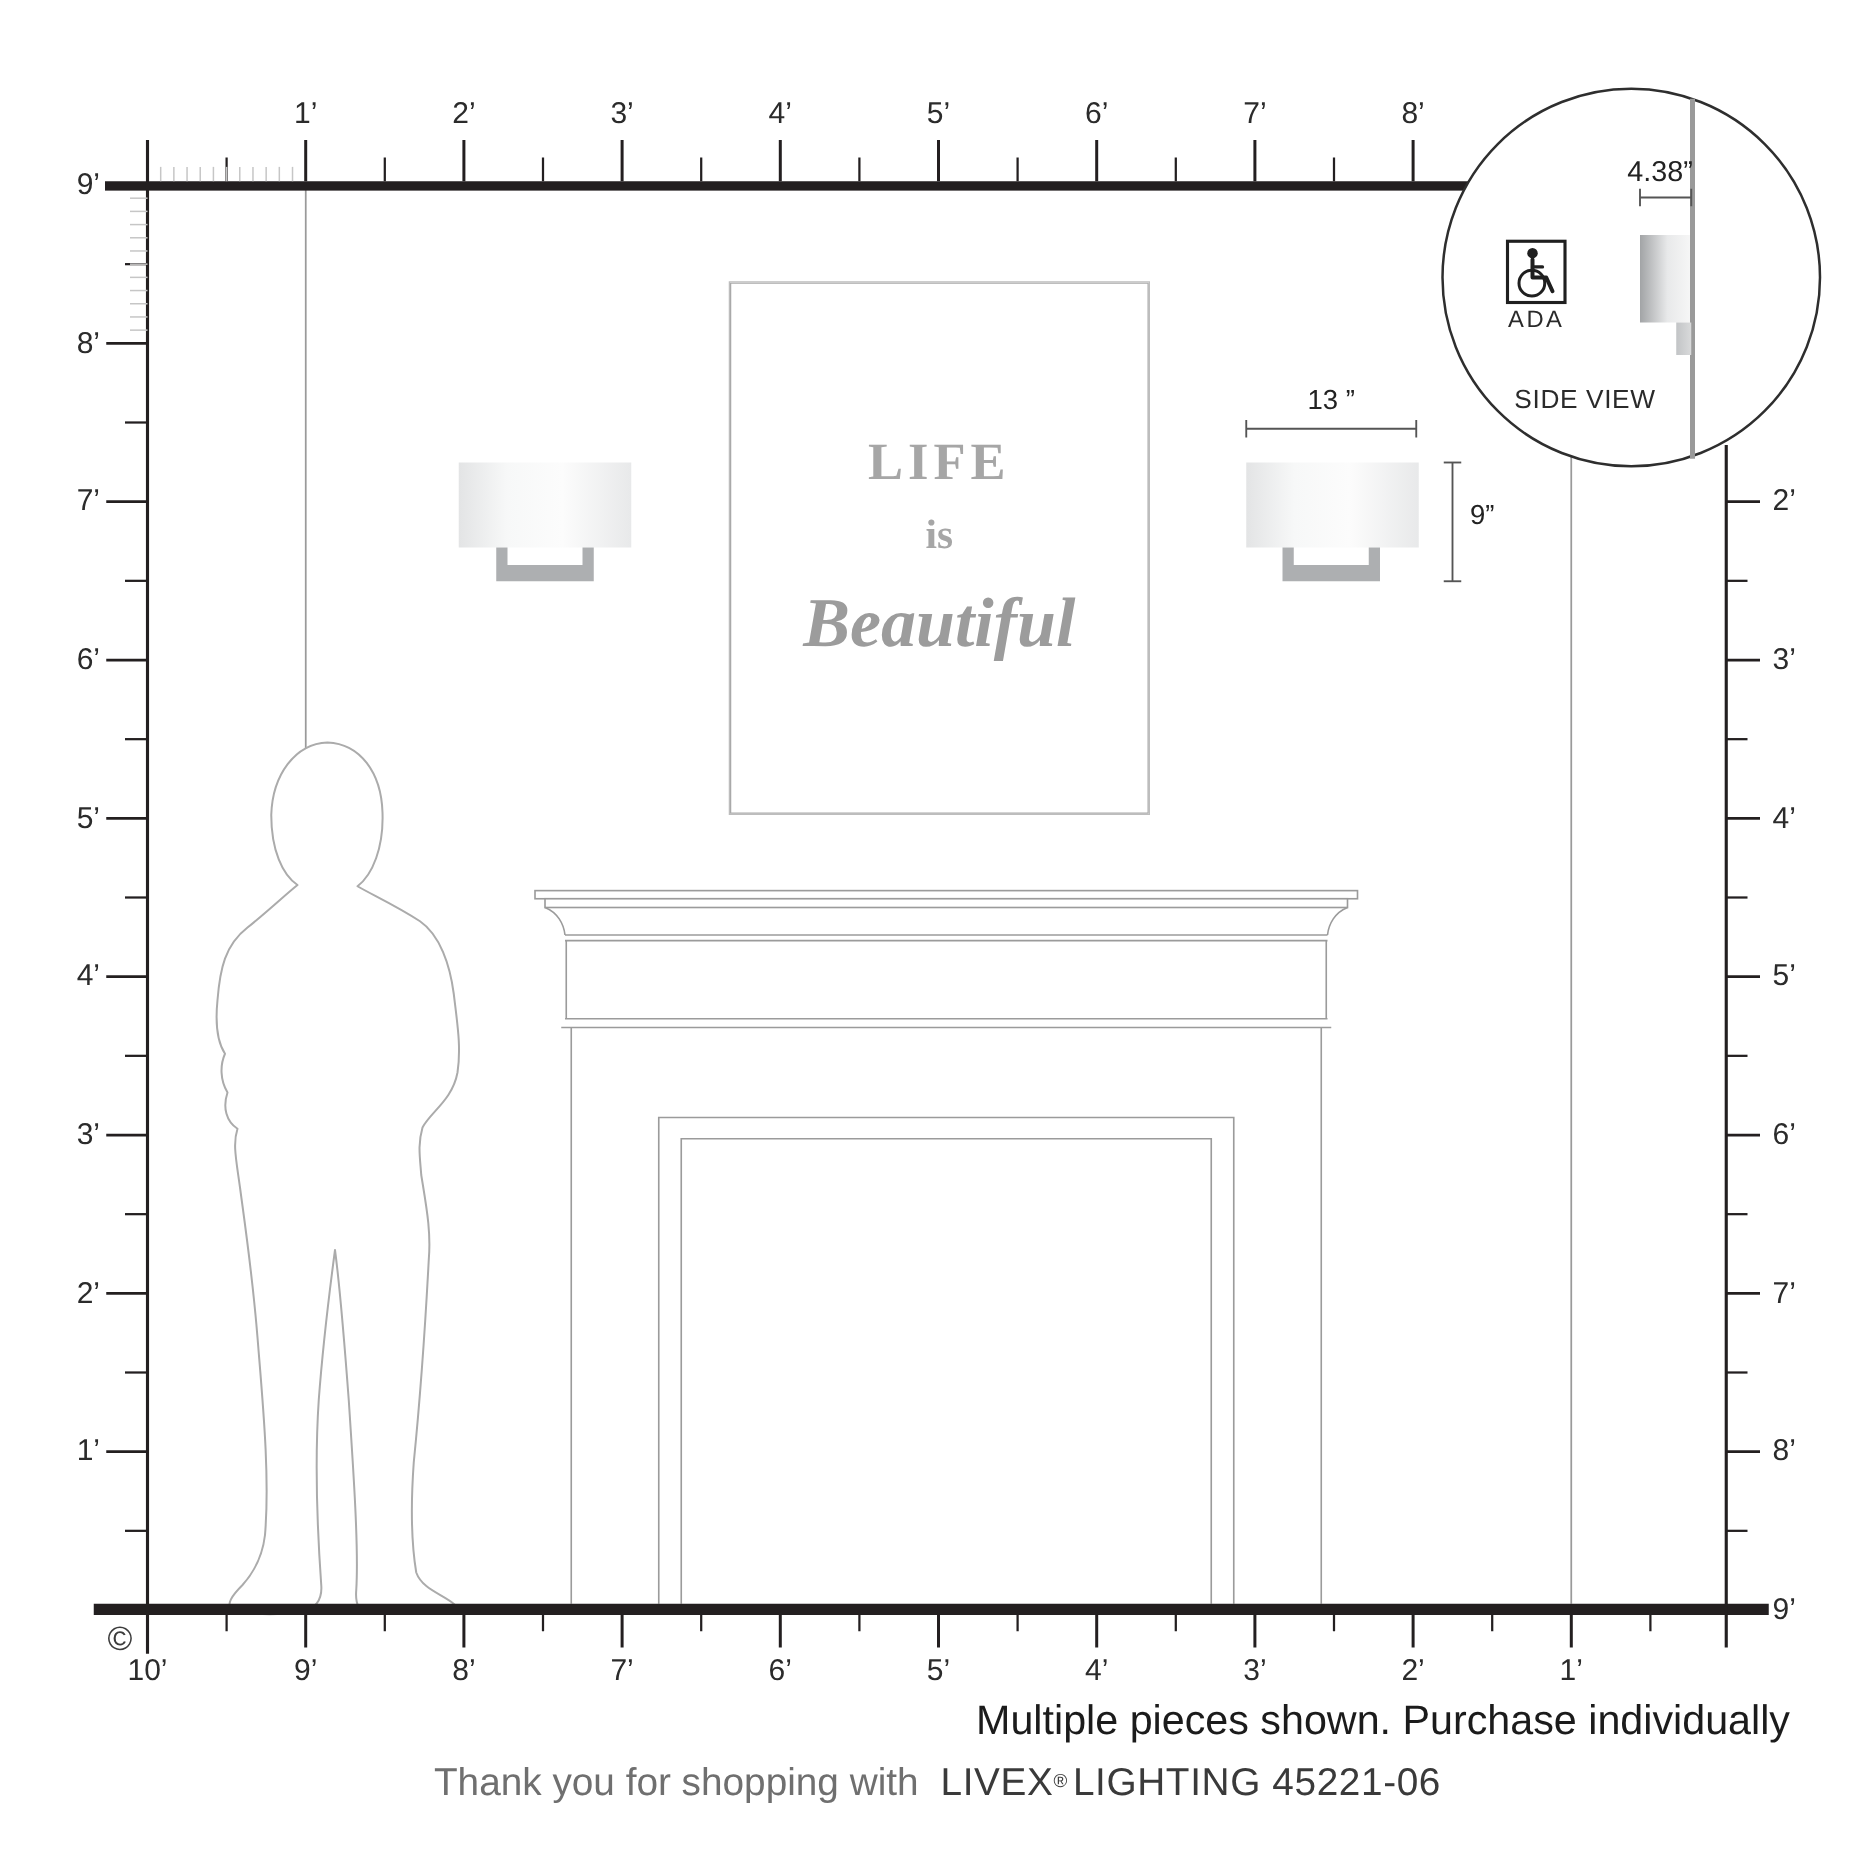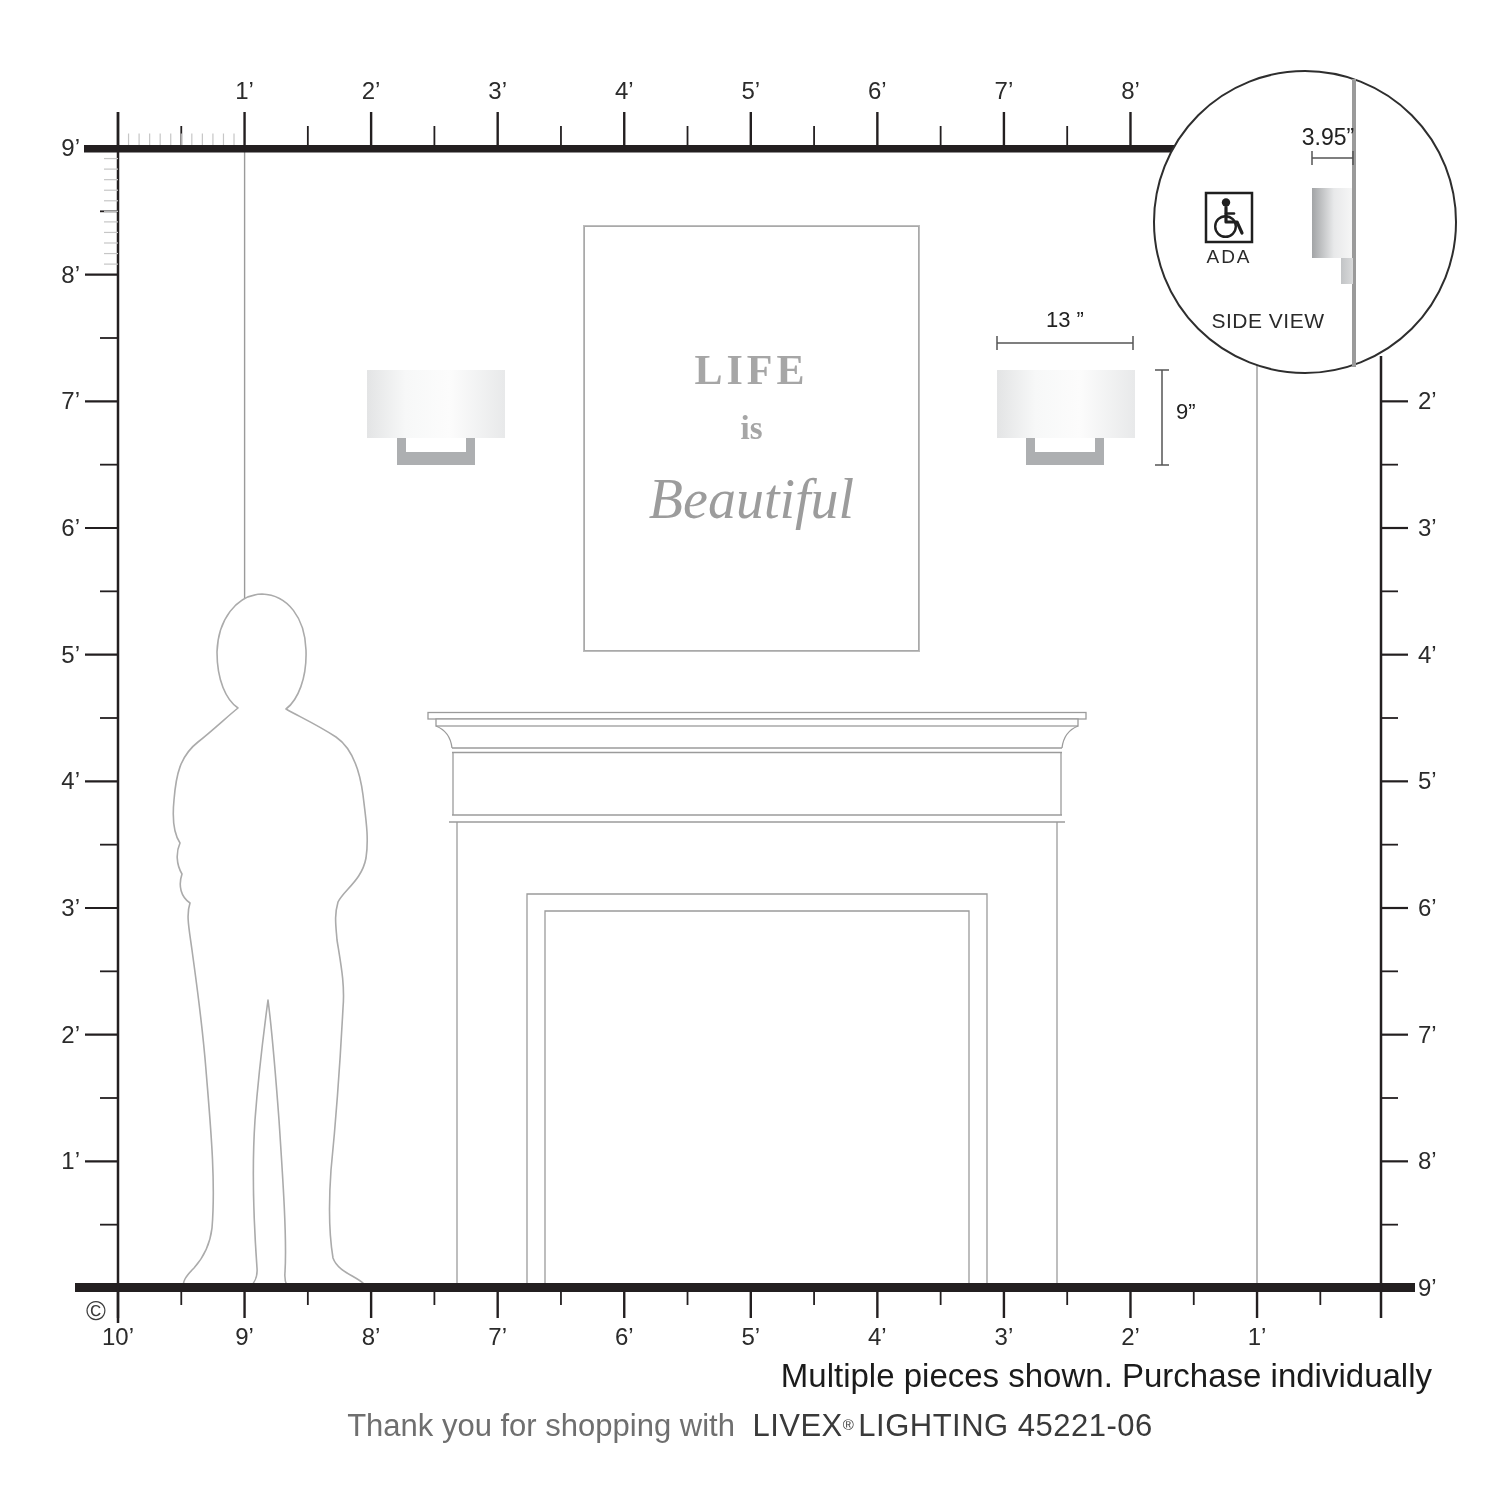--- a/index.html
+++ b/index.html
@@ -8,21 +8,21 @@
   svg{position:absolute;left:0;top:0;}
   .rlabel{position:absolute;font-size:24px;color:#2b2b2b;line-height:1;white-space:nowrap;}
   .dimlabel{position:absolute;font-size:22px;color:#222;line-height:1;white-space:nowrap;}
   
   .frame{position:absolute;left:583px;top:225px;width:337px;height:427px;
          border:1px solid #bdbdbd;background:#e7e7e9;box-sizing:border-box;}
   .frame-inner{width:100%;height:100%;border:1px solid #a9a9a9;background:#fff;box-sizing:border-box;
          display:flex;flex-direction:column;align-items:center;justify-content:center;}
   .art1{font-family:"Liberation Serif",serif;font-weight:bold;font-size:42px;letter-spacing:4px;color:#a6a6a6;margin-bottom:16px;}
   .art2{font-family:"Liberation Serif",serif;font-weight:bold;font-size:33px;color:#a6a6a6;margin-bottom:20px;}
-  .art3{font-family:"Liberation Serif",serif;font-style:italic;font-size:56px;color:#9c9c9c;}
+  .art3{font-family:"Liberation Serif",serif;font-style:italic;font-size:56px;color:#9c9c9c;font-weight:bold;}
   .inset-label{position:absolute;color:#2a2a2a;line-height:1;white-space:nowrap;}
   .note{position:absolute;right:68px;top:1357px;font-size:33px;color:#1b1b1b;white-space:nowrap;}
   .footer{position:absolute;left:0;top:1408px;width:1500px;text-align:center;white-space:nowrap;}
   .footer .pre{font-size:31px;color:#6f6f6f;}
   .footer .brand{font-size:31px;color:#3a3a3a;font-weight:500;letter-spacing:0.5px;}
   .footer sup{font-size:15px;color:#3a3a3a;vertical-align:super;}
   .copyright{position:absolute;left:86px;top:1296px;font-size:27px;color:#3c3c3c;}
 </style>
 </head>
 <body>
@@ -226,21 +226,21 @@
   <div class="frame">
     <div class="frame-inner">
       <div class="art1">LIFE</div>
       <div class="art2">is</div>
       <div class="art3">Beautiful</div>
     </div>
   </div>
 
   <div class="dimlabel" style="left:1065px;top:320px;transform:translate(-50%,-50%);">13 ”</div>
   <div class="dimlabel" style="left:1176px;top:412px;transform:translateY(-50%);">9”</div>
-  <div class="dimlabel" style="left:1328px;top:137px;transform:translate(-50%,-50%);font-size:23px;">3.95”</div>
+  <div class="dimlabel" style="left:1328px;top:137px;transform:translate(-50%,-50%);font-size:23px;">4.38”</div>
 
   <div class="inset-label" style="left:1268px;top:320px;transform:translate(-50%,-50%);font-size:21px;letter-spacing:0.5px;">SIDE VIEW</div>
   <div class="inset-label" style="left:1229px;top:256px;transform:translate(-50%,-50%);font-size:19px;letter-spacing:2px;">ADA</div>
 
   <div class="note">Multiple pieces shown. Purchase individually</div>
   <div class="copyright">©</div>
   <div class="footer">
     <span class="pre">Thank you for shopping with</span>
     <span class="pre">&nbsp;</span>
     <span class="brand">LIVEX</span><sup>®</sup>

